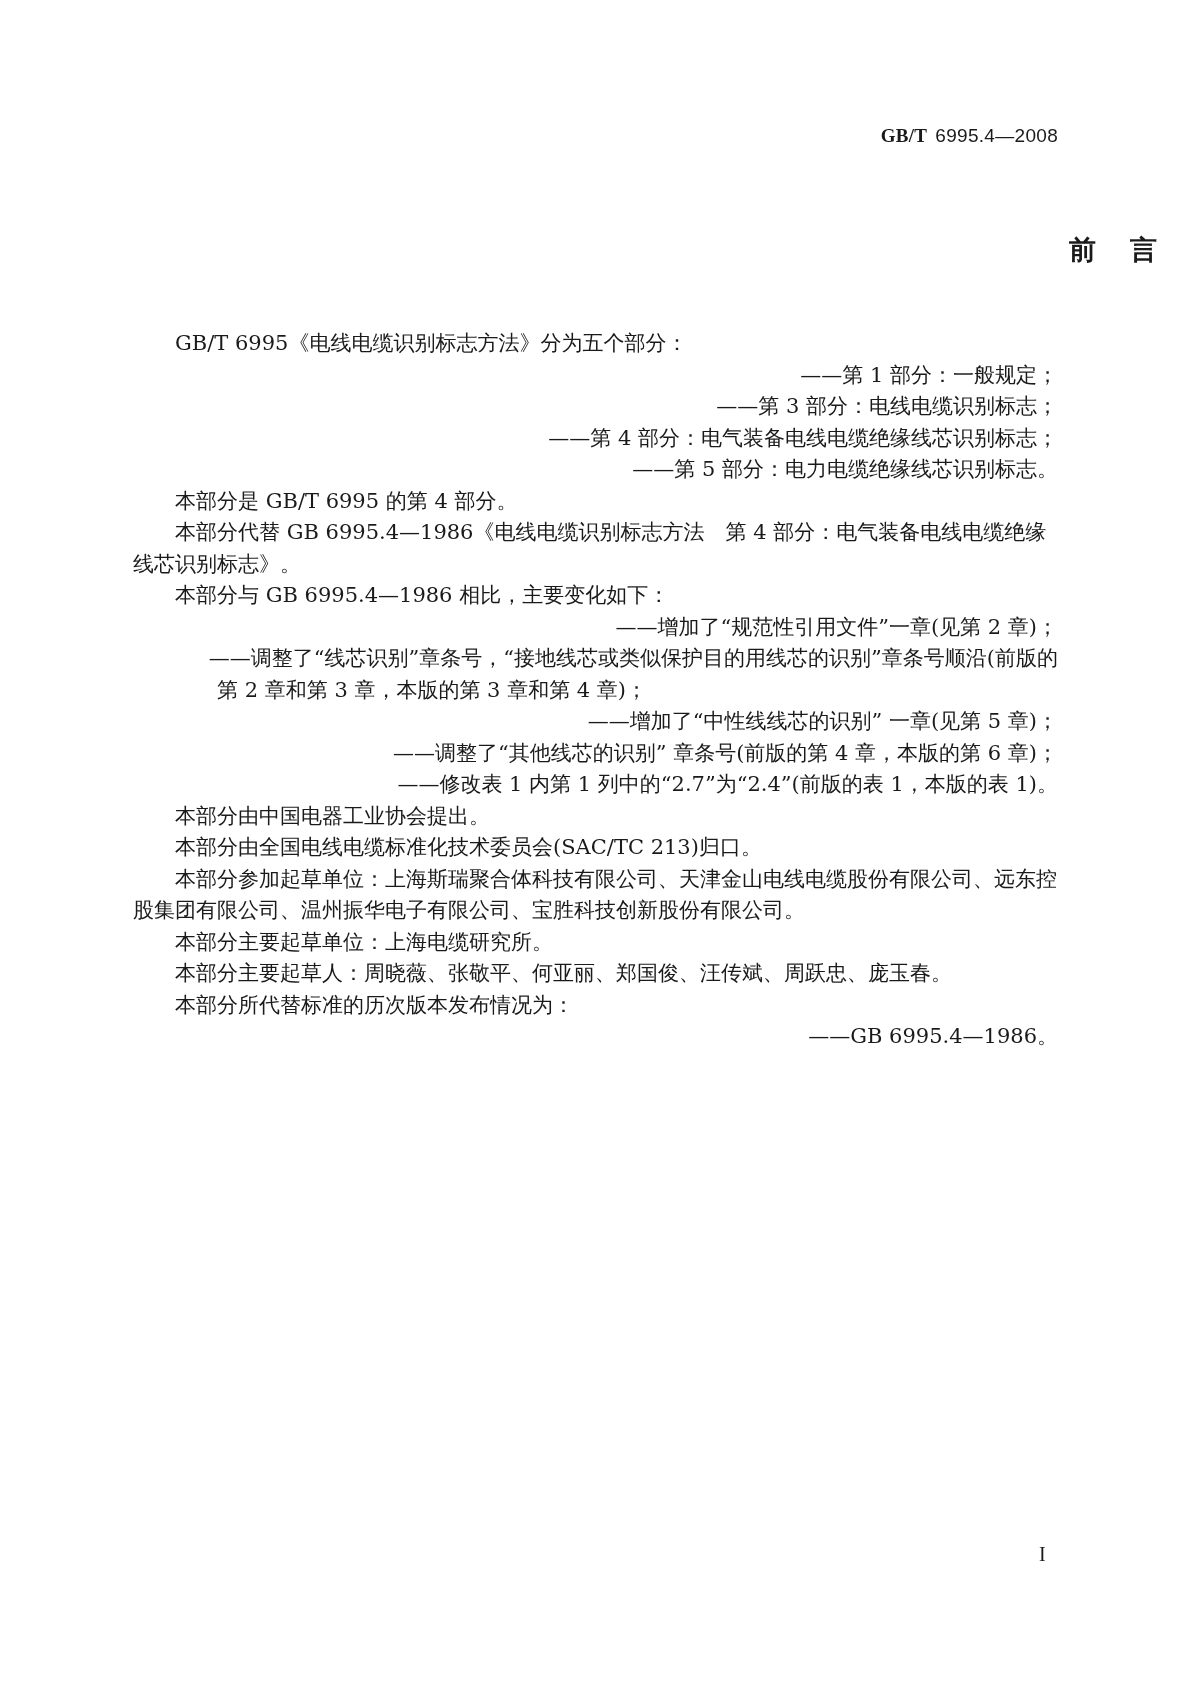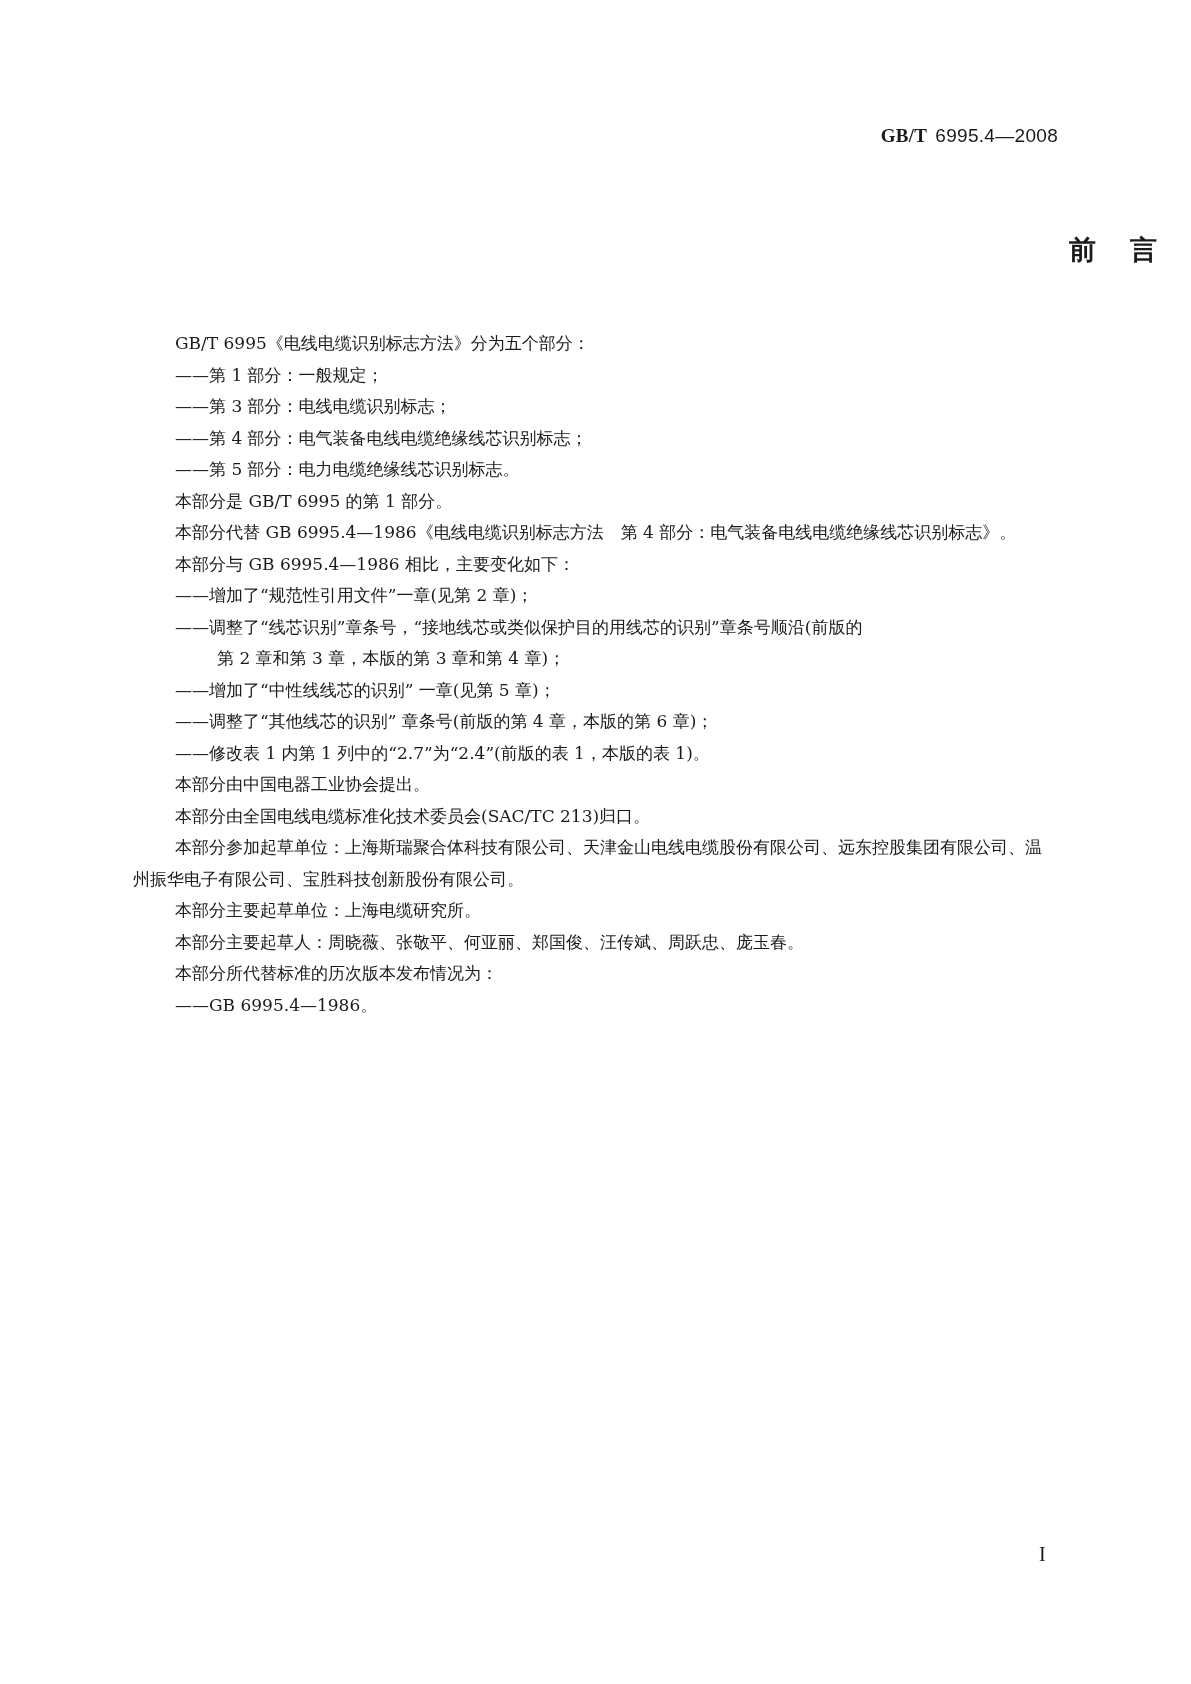--- a/index.html
+++ b/index.html
@@ -3,43 +3,43 @@
 <meta charset="utf-8">
 <style>
   html, body { margin: 0; padding: 0; background: #ffffff; }
   body { width: 1191px; height: 1684px; position: relative; overflow: hidden;
          font-family: "DejaVu Serif", serif; color: #1a1a1a; }
   .std-code { position: absolute; top: 124px; right: 133px; font-size: 19px; letter-spacing: 0.3px; text-align: right; }
   .std-code b { font-family: "Liberation Serif", serif; font-weight: bold; margin-right: 8px; }
   .std-code span.num { font-family: "Liberation Sans", sans-serif; }
   .title { position: absolute; top: 232px; left: 0; width: 1191px; text-align: right;
            font-family: "DejaVu Sans", sans-serif; font-weight: bold; font-size: 27px; letter-spacing: 34px; text-indent: 34px; }
-  .body { position: absolute; top: 328px; left: 133px; width: 925px; font-size: 17px; line-height: 31.5px; }
+  .body { position: absolute; top: 328px; left: 133px; width: 925px; font-size: 21px; line-height: 31.5px; }
   .p { margin: 0; }
   .indent { text-indent: 42px; }
-  .dash { padding-left: 42px; }
+  .dash { padding-left: 42px; text-align: right; }
   .hang { padding-left: 84px; }
   .page-num { position: absolute; top: 1543px; left: 1039px; font-family: "Liberation Serif", serif; font-size: 20px; }
 </style>
 </head>
 <body>
 
 <div class="std-code">
   <b>GB/T</b><span class="num">6995.4—2008</span>
 </div>
 
 <div class="title">前言</div>
 
 <div class="body">
   <p class="p indent">GB/T 6995《电线电缆识别标志方法》分为五个部分：</p>
   <p class="p dash">——第 1 部分：一般规定；</p>
   <p class="p dash">——第 3 部分：电线电缆识别标志；</p>
   <p class="p dash">——第 4 部分：电气装备电线电缆绝缘线芯识别标志；</p>
   <p class="p dash">——第 5 部分：电力电缆绝缘线芯识别标志。</p>
-  <p class="p indent">本部分是 GB/T 6995 的第 1 部分。</p>
+  <p class="p indent">本部分是 GB/T 6995 的第 4 部分。</p>
   <p class="p indent">本部分代替 GB 6995.4—1986《电线电缆识别标志方法　第 4 部分：电气装备电线电缆绝缘线芯识别标志》。</p>
   <p class="p indent">本部分与 GB 6995.4—1986 相比，主要变化如下：</p>
   <p class="p dash">——增加了“规范性引用文件”一章(见第 2 章)；</p>
   <p class="p dash">——调整了“线芯识别”章条号，“接地线芯或类似保护目的用线芯的识别”章条号顺沿(前版的</p>
   <p class="p hang">第 2 章和第 3 章，本版的第 3 章和第 4 章)；</p>
   <p class="p dash">——增加了“中性线线芯的识别” 一章(见第 5 章)；</p>
   <p class="p dash">——调整了“其他线芯的识别” 章条号(前版的第 4 章，本版的第 6 章)；</p>
   <p class="p dash">——修改表 1 内第 1 列中的“2.7”为“2.4”(前版的表 1，本版的表 1)。</p>
   <p class="p indent">本部分由中国电器工业协会提出。</p>
   <p class="p indent">本部分由全国电线电缆标准化技术委员会(SAC/TC 213)归口。</p>

